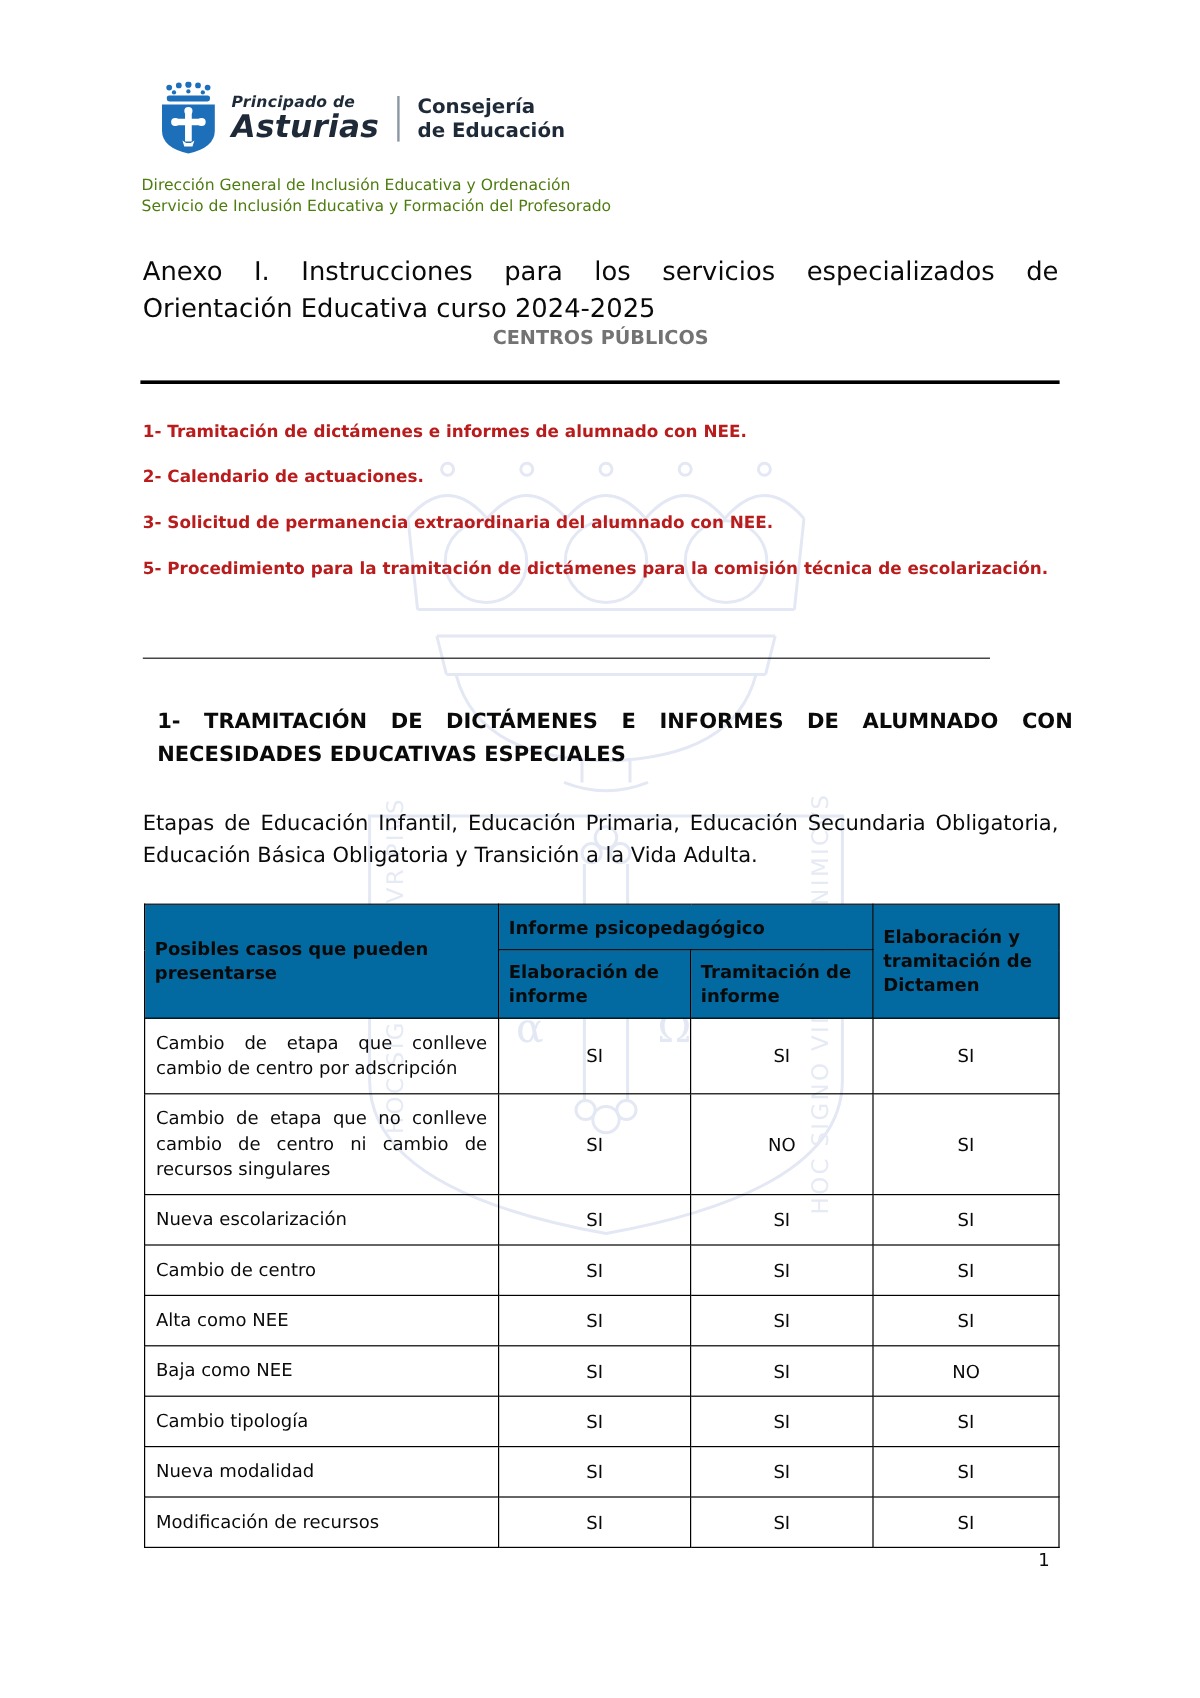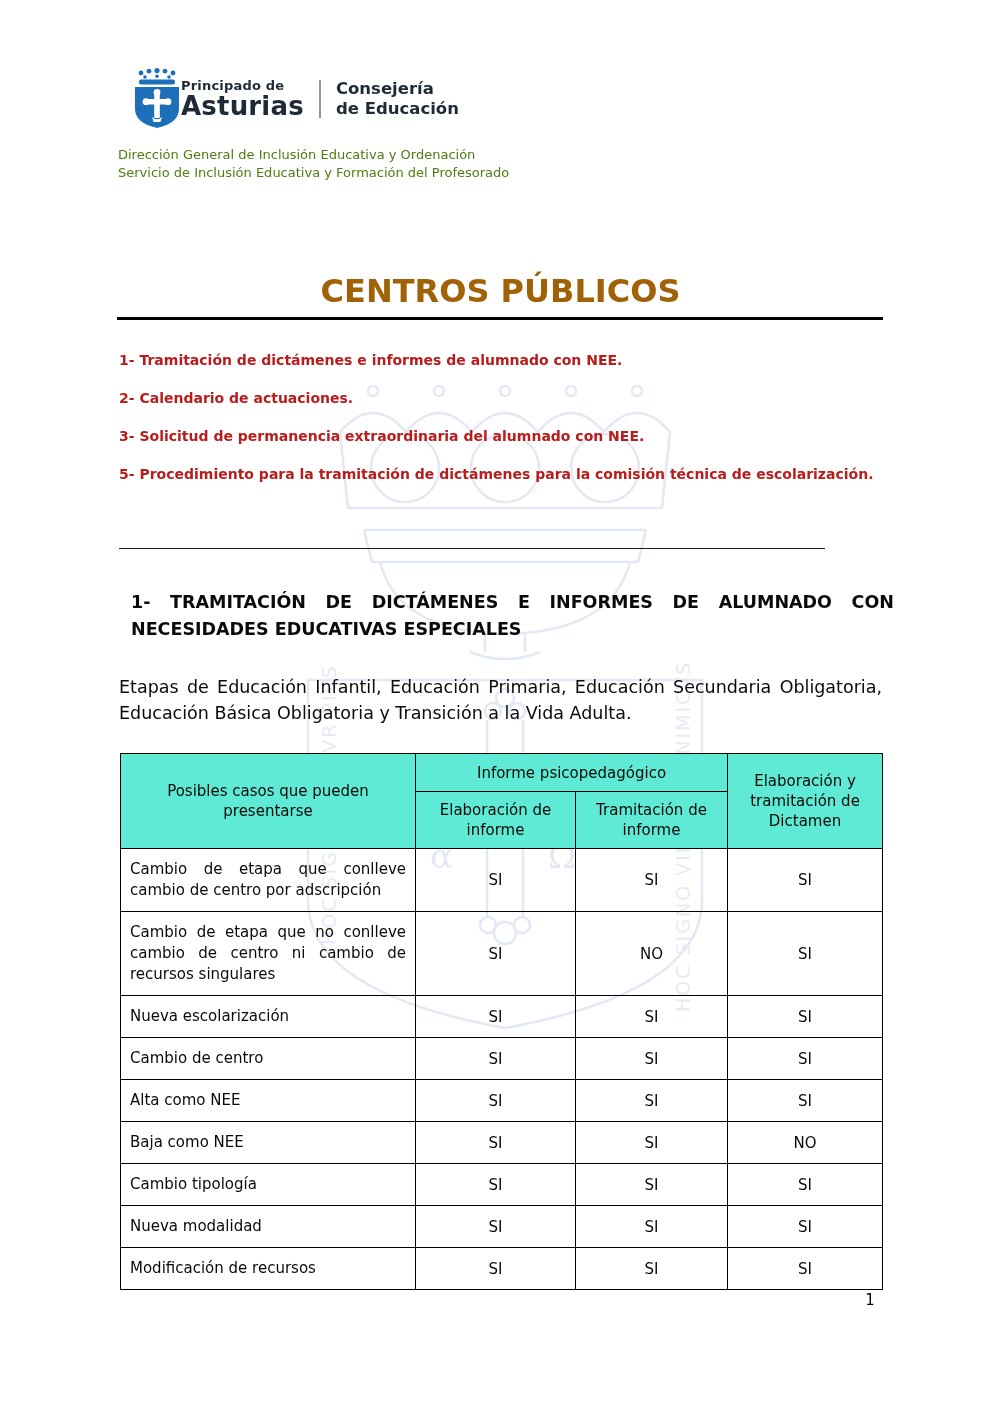--- a/index.html
+++ b/index.html
@@ -6,47 +6,47 @@
   .page{
     position:relative;width:1000px;height:1415px;background:#ffffff;
     font-family:"DejaVu Sans","Liberation Sans",sans-serif;color:#000;
     overflow:hidden;
   }
   
   .watermark{position:absolute;left:280px;top:380px;pointer-events:none;}
   
   .gov{position:absolute;left:133px;top:68px;display:flex;align-items:center;}
   .gov .shield{flex:0 0 auto;}
-  .brand{color:#1e2a38;}
+  .brand{margin-left:12px;color:#1e2a38;font-style:italic;}
   .brand-top{font-size:13px;font-weight:bold;letter-spacing:.2px;line-height:14px;}
   .brand-name{font-size:26px;font-weight:bold;line-height:26px;letter-spacing:.2px;}
   .logo-sep{width:2px;height:38px;background:#8d97a3;margin:0 15px;}
   .consejeria{color:#1e2a38;font-weight:bold;font-size:16.5px;line-height:20px;}
   .dept{position:absolute;left:118px;top:146px;font-size:13px;line-height:18px;color:#4d7c0f;}
   
   .title{position:absolute;left:119px;top:211px;width:763px;font-size:21.5px;line-height:31px;color:#0a0a0a;}
   .title .l1{text-align:justify;text-align-last:justify;}
   .title .l2{text-align:left;}
   .subtitle{position:absolute;left:119px;top:272px;width:763px;text-align:center;
-    font-size:32px;font-weight:bold;color:#a16207;}
+    font-size:16px;font-weight:bold;color:#737373;}
   .rule{position:absolute;left:117px;top:317px;width:766px;height:3px;background:#000;}
   
   .toc{position:absolute;left:119px;top:348px;width:763px;font-size:14px;font-weight:bold;color:#b91c1c;}
   .toc .item{line-height:25px;margin-bottom:13px;}
   .toc .item.justify{text-align:justify;}
   .thinline{position:absolute;left:119px;top:548px;width:706px;height:1px;background:#1a1a1a;}
   
   .heading{position:absolute;left:119px;top:589px;width:763px;font-size:17.5px;font-weight:bold;line-height:27px;color:#0a0a0a;margin-left:12px;}
   .heading .l1{text-align:justify;text-align-last:justify;}
   .intro{position:absolute;left:119px;top:674px;width:763px;font-size:17.5px;line-height:26px;text-align:justify;color:#0a0a0a;}
   
   table.cases{position:absolute;left:120px;top:753px;width:762px;border-collapse:collapse;
     font-size:15px;color:#0a0a0a;table-layout:fixed;}
   .cases th,.cases td{border:1px solid #000;padding:2px 8px;vertical-align:middle;}
-  .cases thead th{background:#5eead4;font-weight:normal;text-align:center;line-height:20px;}
+  .cases thead th{background:#0369a1;font-weight:bold;text-align:left;line-height:20px;}
   .cases td.case{text-align:left;line-height:21px;padding:10px 9px;}
   .cases td.case.justify{text-align:justify;}
   .cases td.val{text-align:center;}
   
   .pagenum{position:absolute;left:858px;top:1291px;width:24px;text-align:center;font-size:15px;color:#0a0a0a;}
 </style>
 </head>
 <body>
 
 <div class="page">
@@ -135,20 +135,24 @@
       <div>Consejería</div>
       <div>de Educación</div>
     </div>
   </div>
 
   <div class="dept">
     <div>Dirección General de Inclusión Educativa y Ordenación</div>
     <div>Servicio de Inclusión Educativa y Formación del Profesorado</div>
   </div>
 
+  <div class="title">
+    <div class="l1">Anexo I. Instrucciones para los servicios especializados de</div>
+    <div class="l2">Orientación Educativa  curso 2024-2025</div>
+  </div>
   <div class="subtitle">CENTROS PÚBLICOS</div>
   <div class="rule"></div>
 
   <div class="toc">
     <div class="item">1- Tramitación de dictámenes e informes de alumnado con NEE.</div>
     <div class="item">2- Calendario de actuaciones.</div>
     <div class="item">3- Solicitud de permanencia extraordinaria  del alumnado con NEE.</div>
     <div class="item justify">5- Procedimiento para la tramitación de dictámenes para la comisión técnica de escolarización.</div>
   </div>
 

